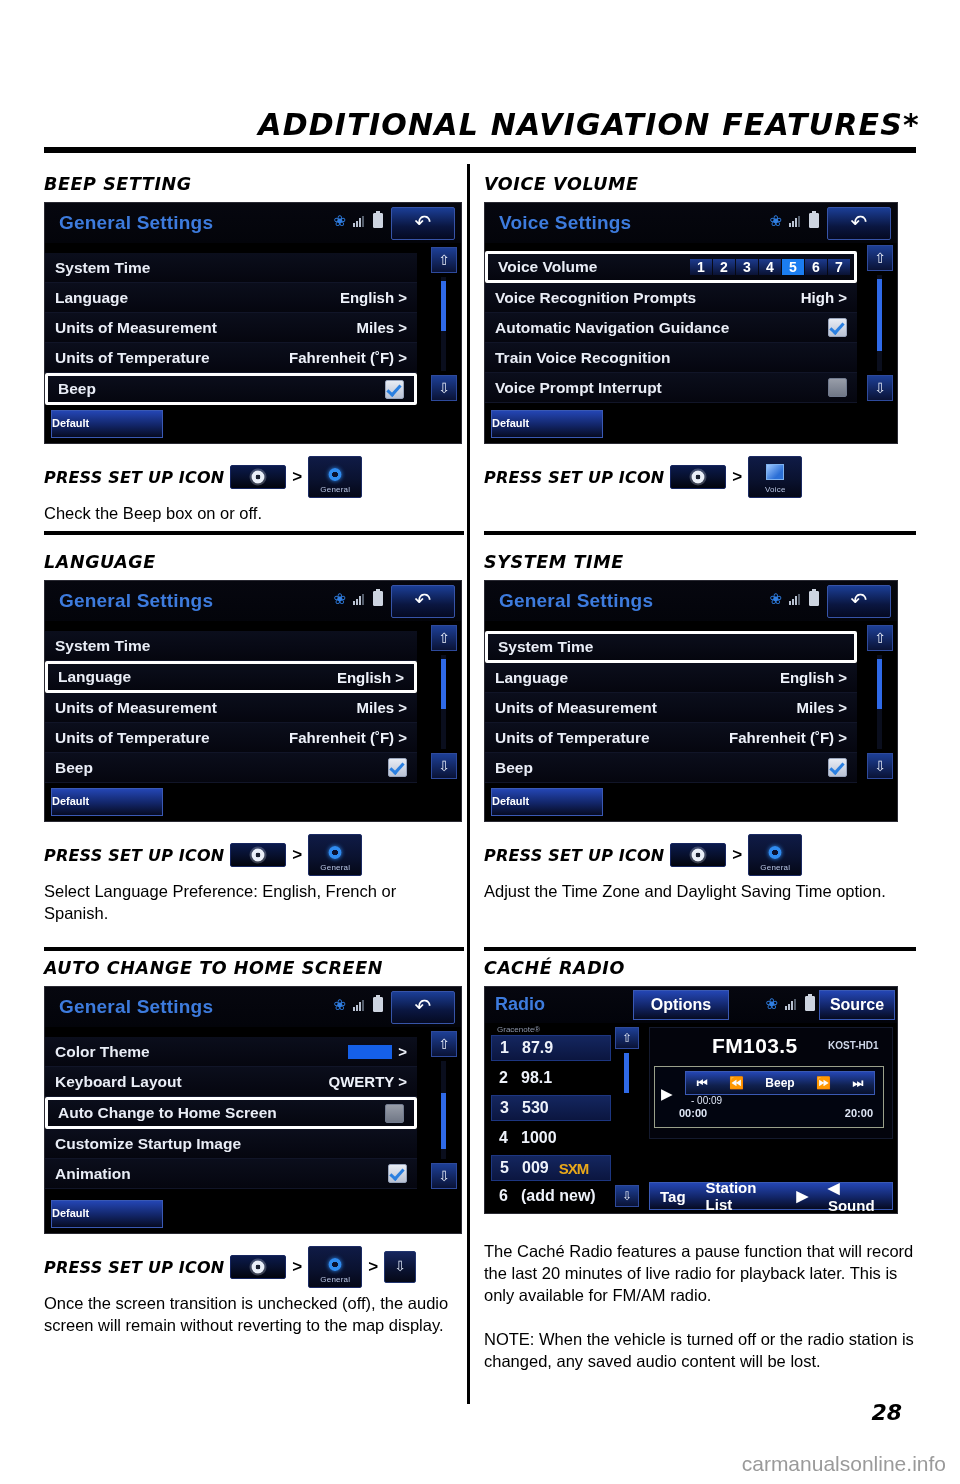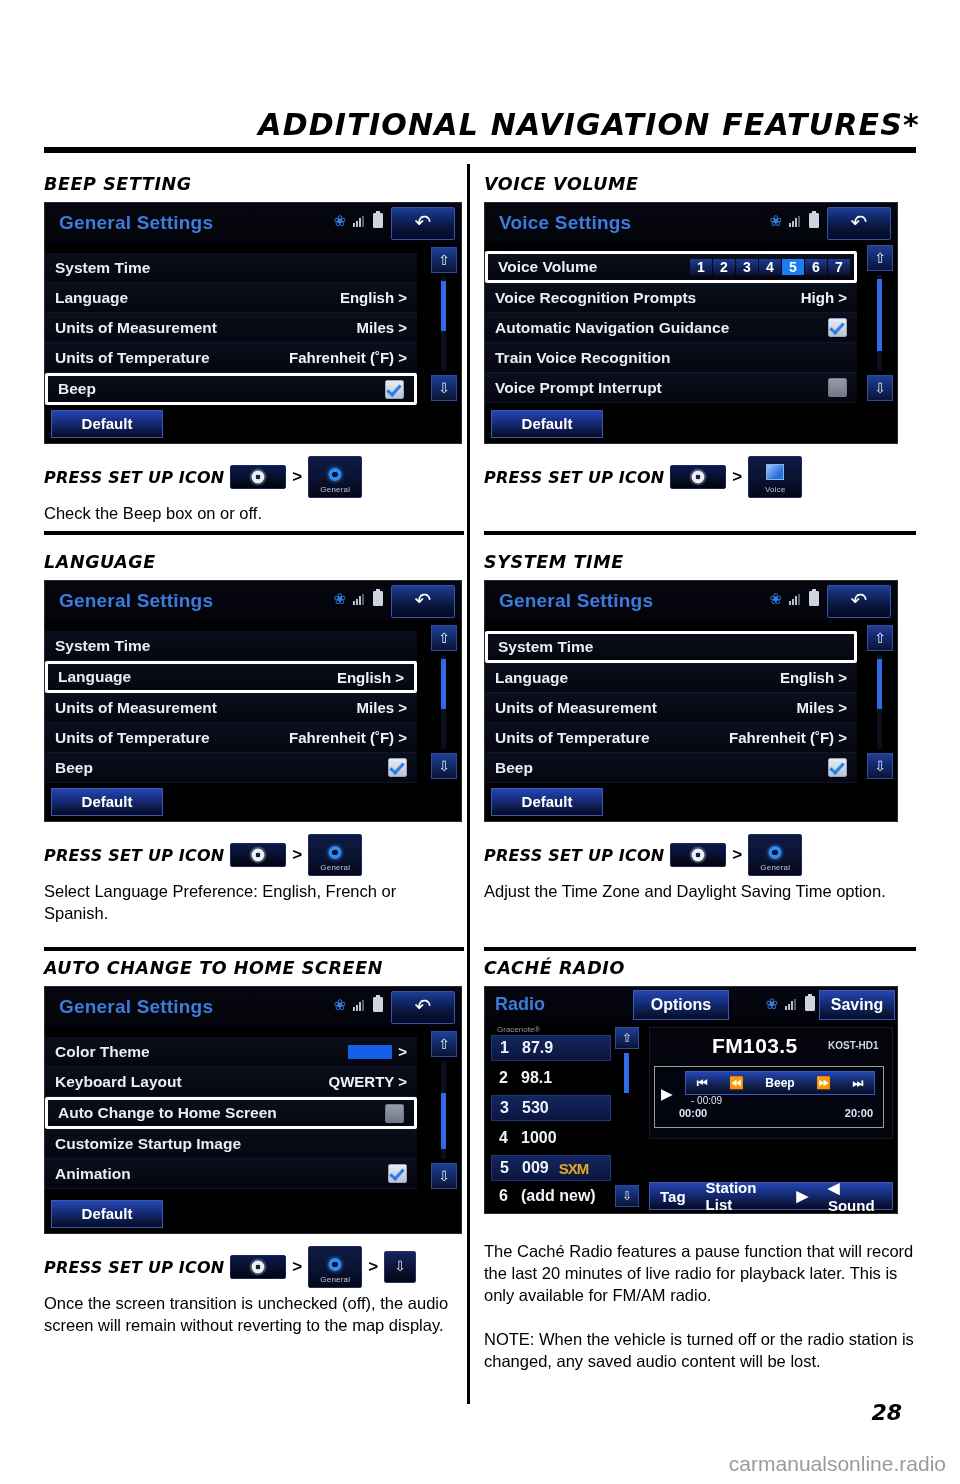--- a/index.html
+++ b/index.html
@@ -99,22 +99,22 @@
     box-sizing:border-box;
   }
   .rail .track{
     position:absolute;left:10px;width:5px;background:#0a0e1d;
   }
   .rail .thumb{position:absolute;left:10px;width:5px;background:#2f6ae8;}
 
   .btn-default{
     position:absolute;left:6px;bottom:5px;width:110px;height:26px;
     background:linear-gradient(180deg,#2446b4 0%,#122567 55%,#060b22 100%);
-    border:1px solid #3a59b4;color:#fff;font-size:15px;font-weight:bold;
-    text-align:center;line-height:25px;
+    border:1px solid #3a59b4;color:#fff;font-size:11px;font-weight:bold;
+    line-height:25px;
   }
 
   
   .press{
     display:flex;align-items:center;gap:6px;margin-top:12px;height:42px;
   }
   .press .ptxt{
     font-style:italic;font-weight:bold;font-size:16px;letter-spacing:.2px;
     font-family:"DejaVu Sans", sans-serif;white-space:nowrap;
   }
@@ -573,21 +573,21 @@
         <div class="scr-status" style="right:82px;top:9px;">
           <span class="ic-bt">❀</span>
           <span class="ic-sig">
               <i></i>
               <i></i>
               <i></i>
               <i></i>
             </span>
           <span class="ic-bat"></span>
         </div>
-        <div class="btn-source">Saving</div>
+        <div class="btn-source">Source</div>
       </div>
       <div class="gracenote">Gracenote®</div>
 
       <div class="preset sel" style="top:48px;">
         <span class="num">1</span>
         <span>87.9</span>
       </div>
       <div class="preset" style="top:78px;">
         <span class="num">2</span>
         <span>98.1</span>
@@ -640,14 +640,14 @@
         <span style="margin-left:auto;">▶</span>
         <span>◀ Sound</span>
       </div>
     </div>
 
     <div class="body-text" style="margin-top:26px;">The Caché Radio features a pause function that will record the last 20 minutes of live radio for playback later. This is only available for FM/AM radio.</div>
     <div class="body-text" style="margin-top:22px;">NOTE: When the vehicle is turned off or the radio station is changed, any saved audio content will be lost.</div>
   </div>
 
   <div class="pagenum">28</div>
-  <div class="watermark">carmanualsonline.radio</div>
+  <div class="watermark">carmanualsonline.info</div>
 </div>
 
 </body></html>

